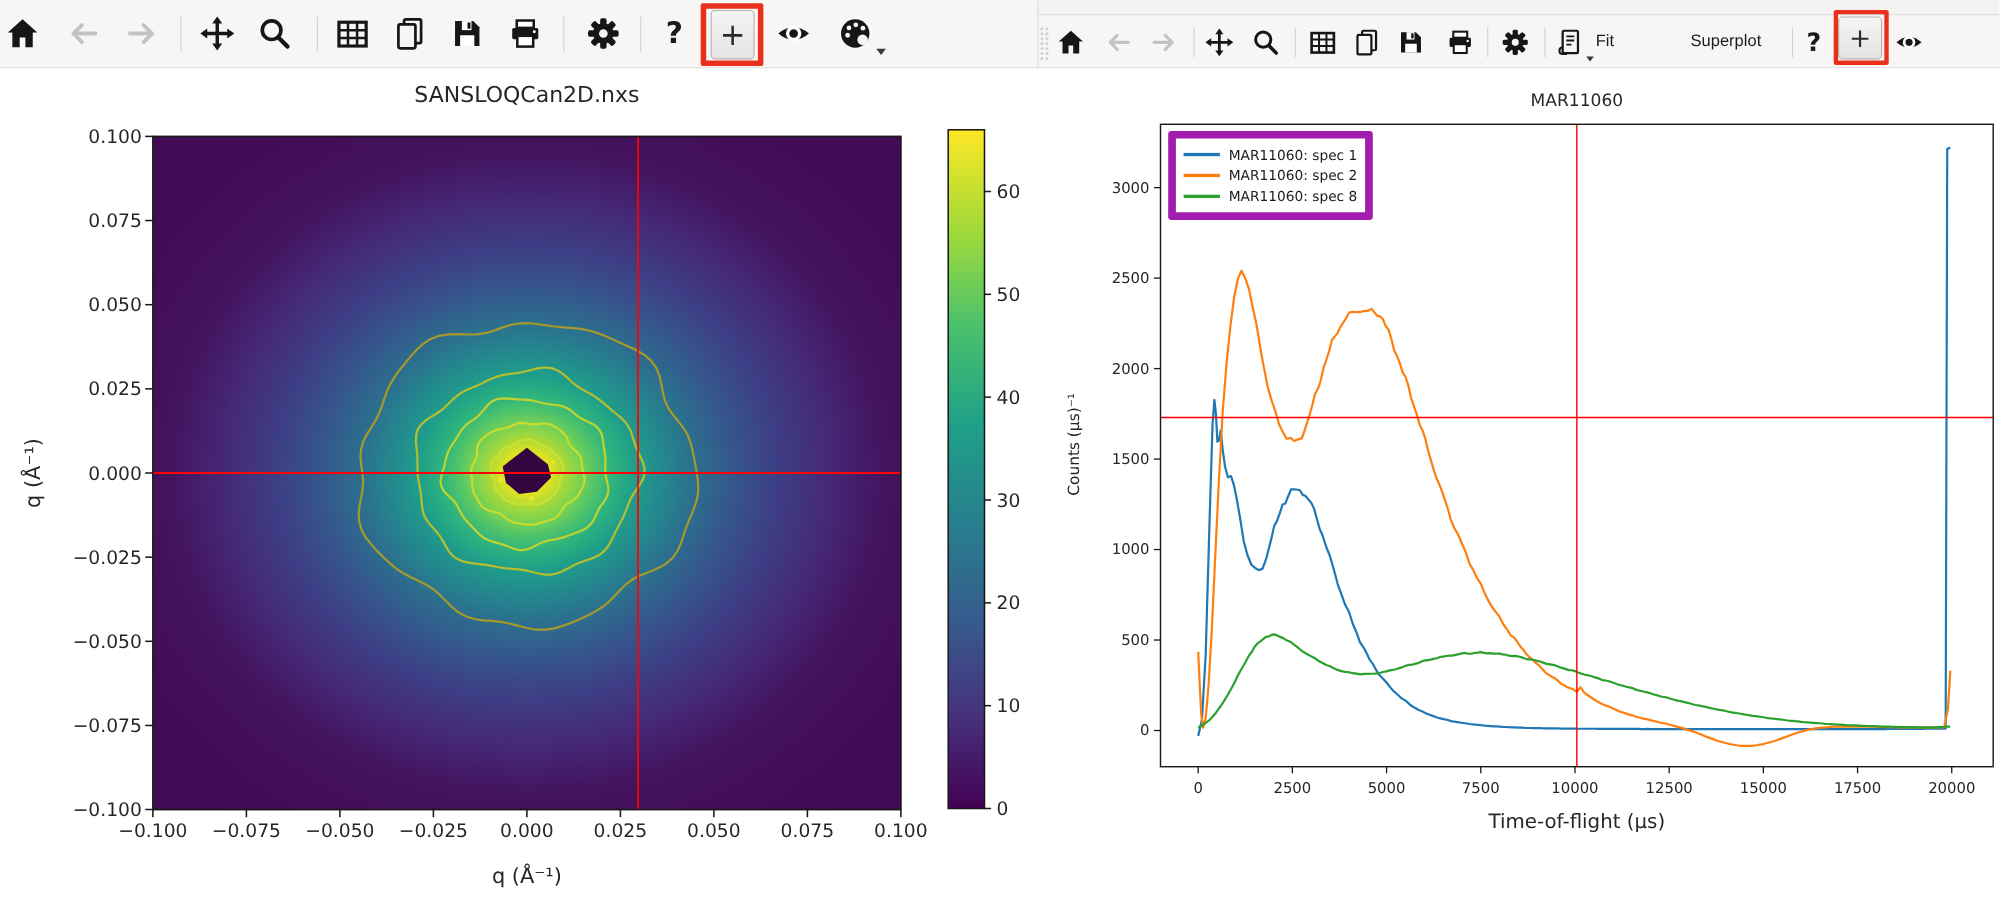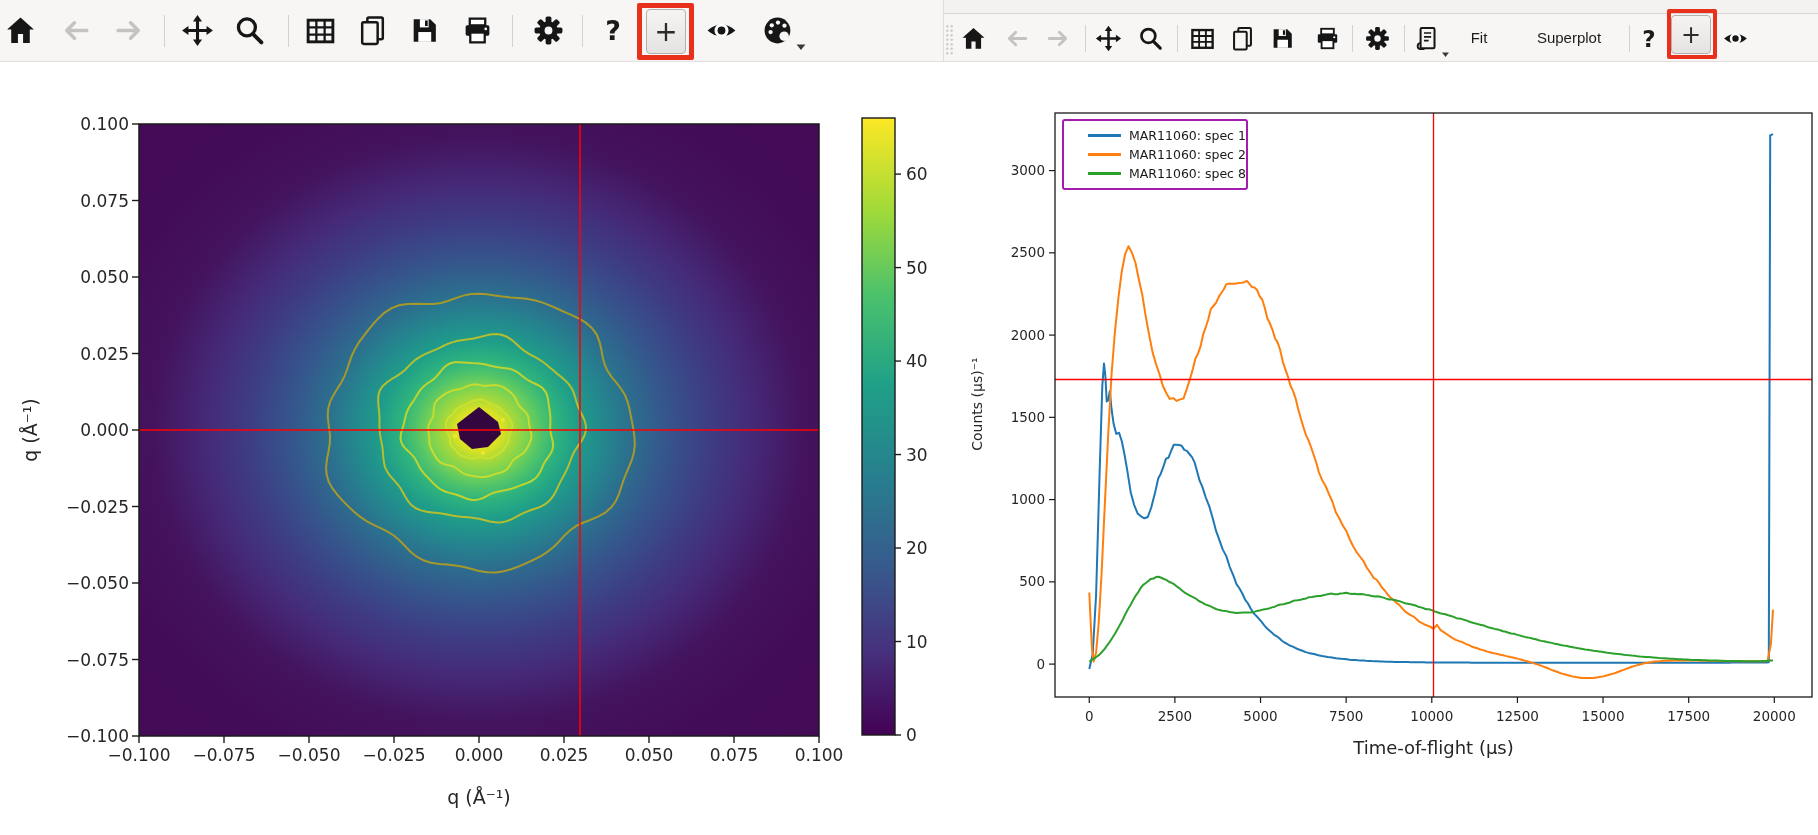--- a/index.html
+++ b/index.html
@@ -29,21 +29,21 @@
   
   .figtext{position:absolute;font-family:"DejaVu Sans",sans-serif;color:#262626;z-index:20;white-space:nowrap;}
   #lt-title{left:139px;top:74px;width:680px;text-align:center;font-size:20px;}
   #lt-xlabel{left:139px;top:786px;width:680px;text-align:center;font-size:19px;}
   #lt-ylabel{left:30px;top:430px;transform:translate(-50%,-50%) rotate(-90deg);font-size:19px;}
   #rt-title{left:1055px;top:82px;width:757px;text-align:center;font-size:15.5px;}
   #rt-xlabel{left:1055px;top:737px;width:757px;text-align:center;font-size:18px;}
   #rt-ylabel{left:977px;top:404px;transform:translate(-50%,-50%) rotate(-90deg);font-size:14px;}
   
   #legend{position:absolute;left:1062px;top:119px;width:186px;box-sizing:border-box;z-index:22;
-          background:rgba(255,255,255,0.92);border:2px solid #a21caf;border-radius:3px;padding:5px 8px 5px 24px;}
+          background:rgba(255,255,255,0.92);border:7px solid #a21caf;border-radius:3px;padding:5px 8px 5px 7px;}
   .leg-row{display:flex;align-items:center;height:19px;}
   .leg-line{width:33px;height:3px;margin-right:8px;flex:0 0 auto;}
   .leg-label{font-family:"DejaVu Sans",sans-serif;font-size:12.5px;color:#1a1a1a;white-space:nowrap;}
   #plots{position:absolute;left:0;top:0;z-index:10;}
 </style>
 </head>
 <body>
 
 <svg width="0" height="0" style="position:absolute">
   <defs>
@@ -418,37 +418,39 @@
       </span>
     <span class="sep" style="left:461px;top:11px;height:27px"></span>
     <span class="tbtn ic" style="left:470px;top:11px">
         <svg width="27" height="27">
           <use href="#i-script"></use>
         </svg>
       </span>
     <span class="caret" style="left:497px;top:32px"><svg width="11" height="11">
           <use href="#i-caret"></use>
         </svg></span>
-    <span class="txtbtn" style="left:516px;width:40px">Fit</span>
+    <span class="txtbtn" style="left:496px;width:40px">Fit</span>
     <span class="txtbtn" style="left:576px;width:100px">Superplot</span>
     <span class="sep" style="left:686px;top:11px;height:27px"></span>
     <span class="qmark" style="position:absolute;left:695px;top:12px;width:22px;font-size:23px;line-height:27px">?</span>
     <div class="plusbtn" style="left:728px;top:1px;width:40px;height:39px;font-size:24px">+</div>
     <span class="tbtn ic" style="left:779px;top:11px">
         <svg width="27" height="27">
           <use href="#i-eye"></use>
         </svg>
       </span>
   </div>
   <div class="redbox" style="left:1667px;top:9px;width:50px;height:50px;border-width:4.5px"></div>
   <div class="strip" id="right-bottom"></div>
   <div id="seam"></div>
 
+  <div class="figtext" id="lt-title">SANSLOQCan2D.nxs</div>
   <div class="figtext" id="lt-xlabel">q (Å⁻¹)</div>
   <div class="figtext" id="lt-ylabel">q (Å⁻¹)</div>
+  <div class="figtext" id="rt-title">MAR11060</div>
   <div class="figtext" id="rt-xlabel">Time-of-flight (μs)</div>
   <div class="figtext" id="rt-ylabel">Counts (μs)⁻¹</div>
 
   <div id="legend">
       <div class="leg-row">
         <span class="leg-line" style="background: rgb(31, 119, 180);"></span>
         <span class="leg-label">MAR11060: spec 1</span>
       </div>
       <div class="leg-row">
         <span class="leg-line" style="background: rgb(255, 127, 14);"></span>

